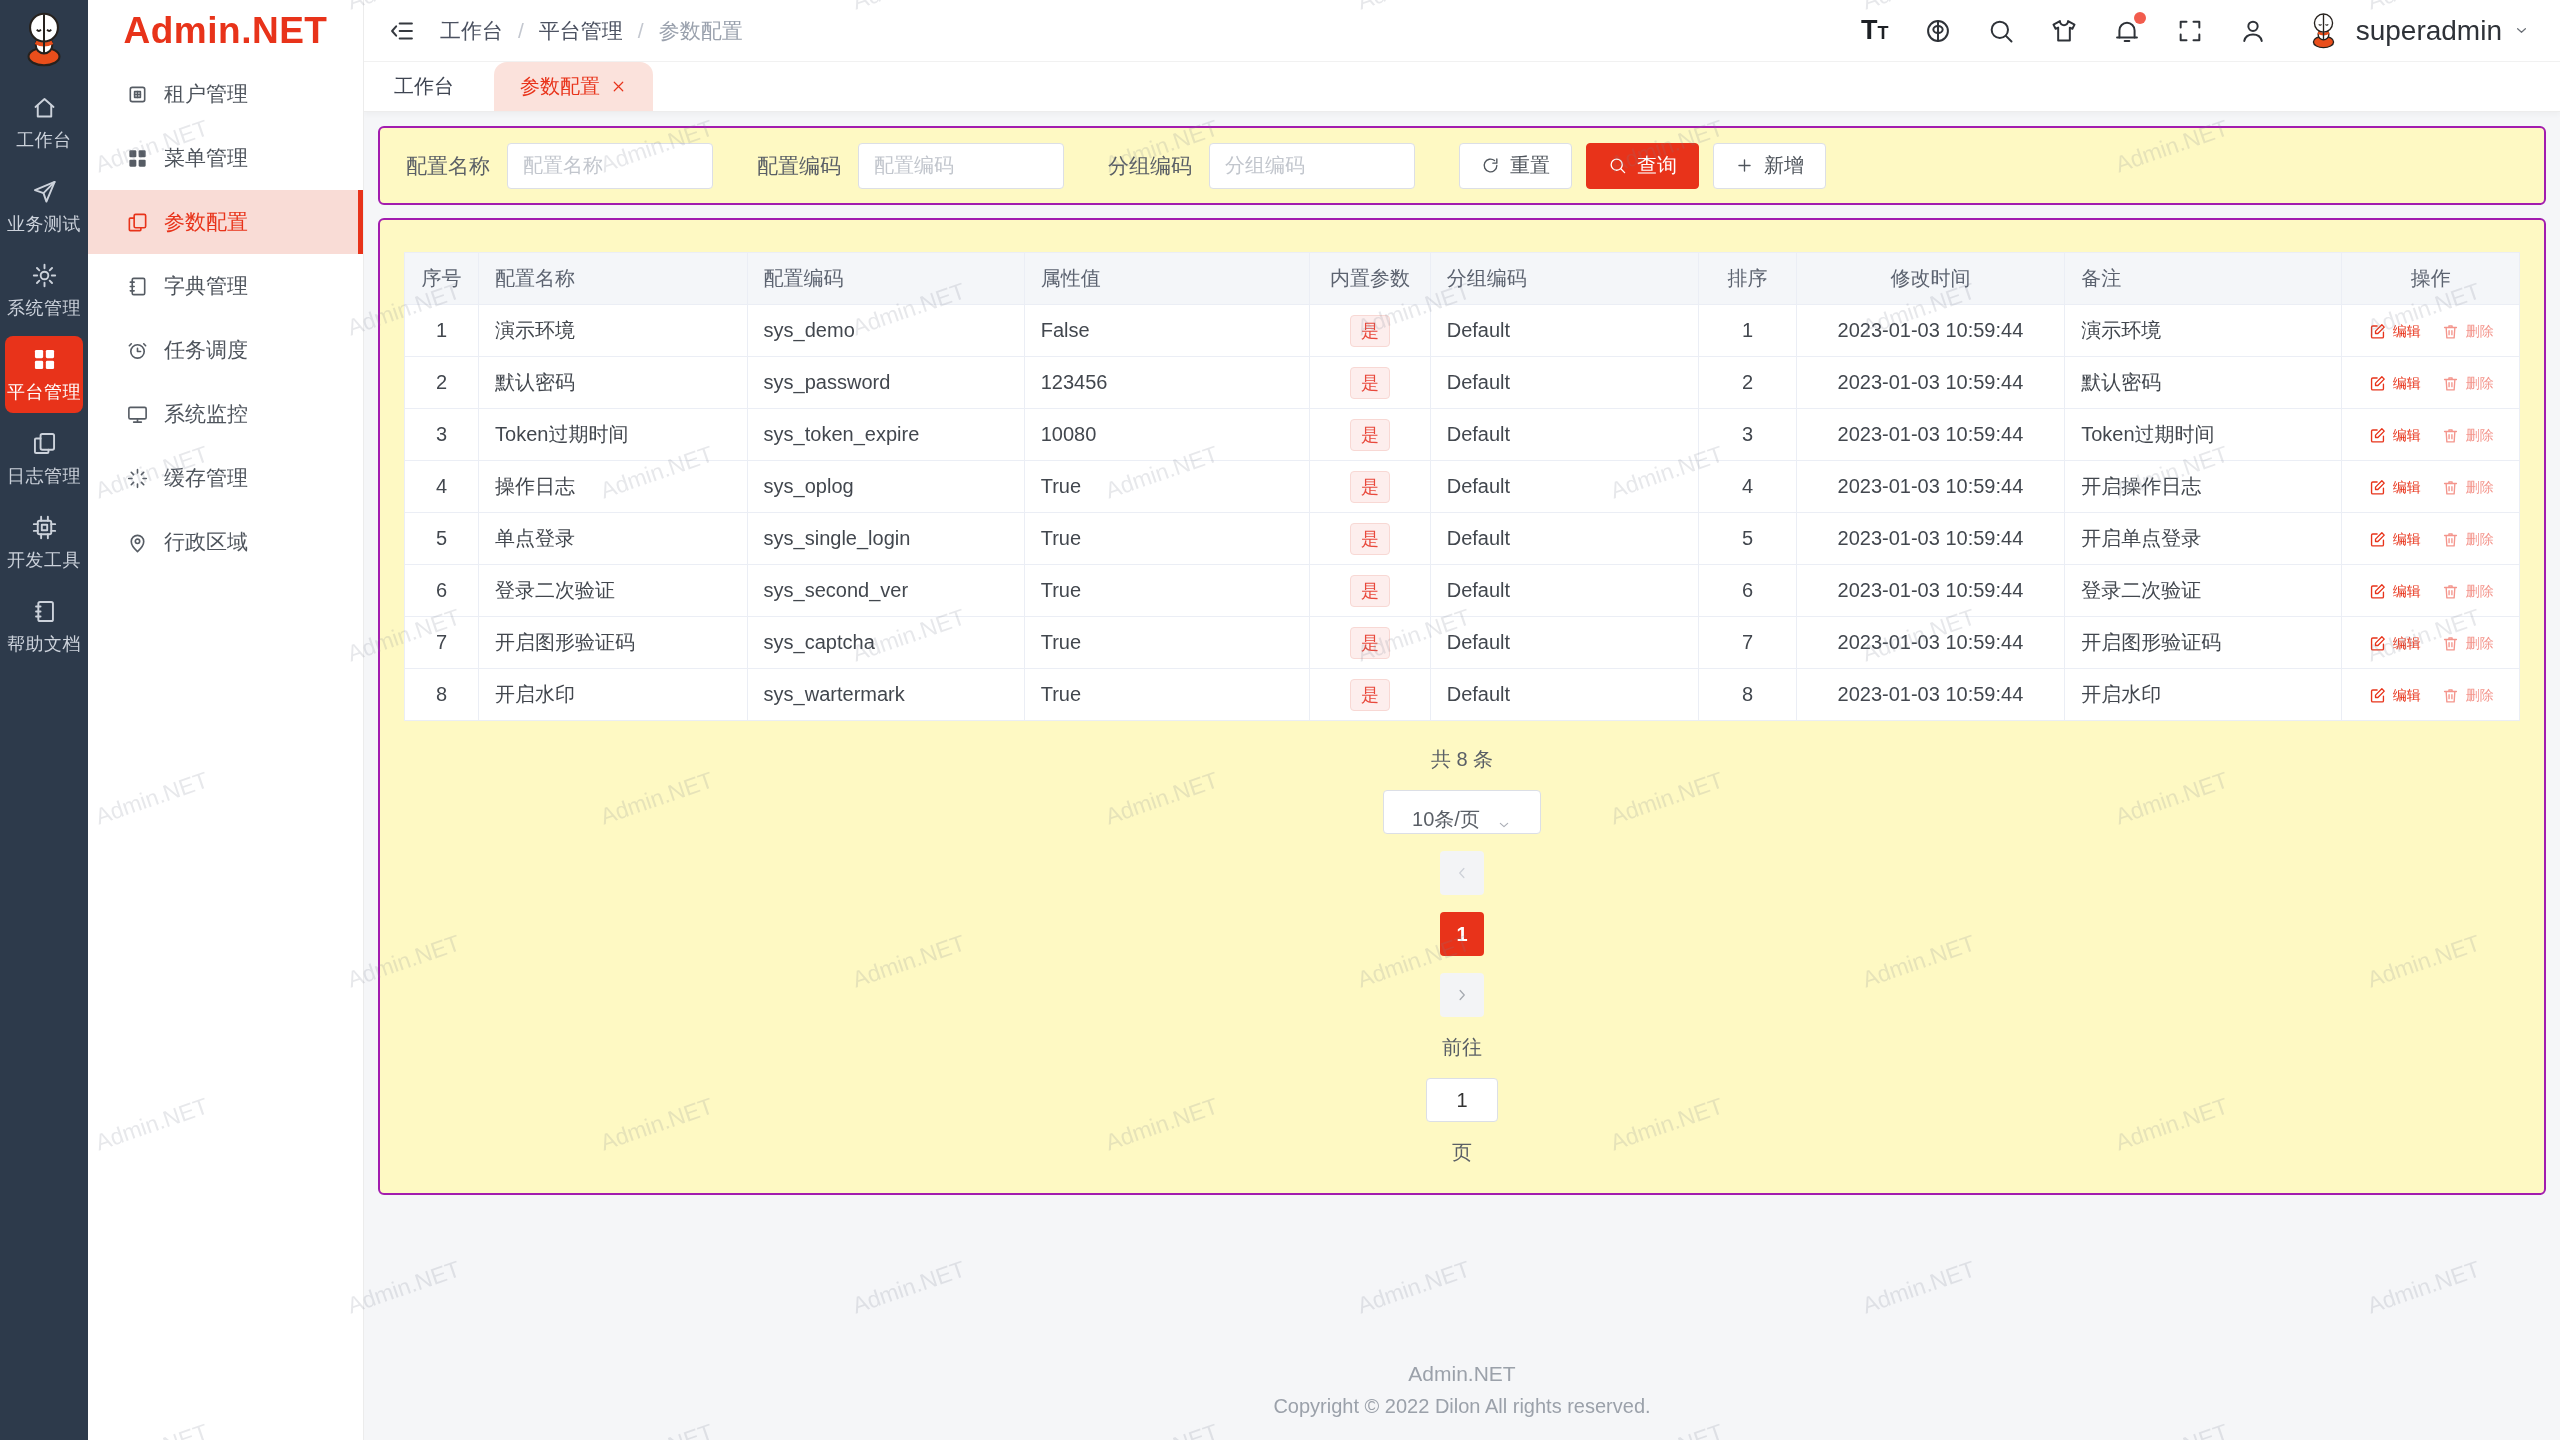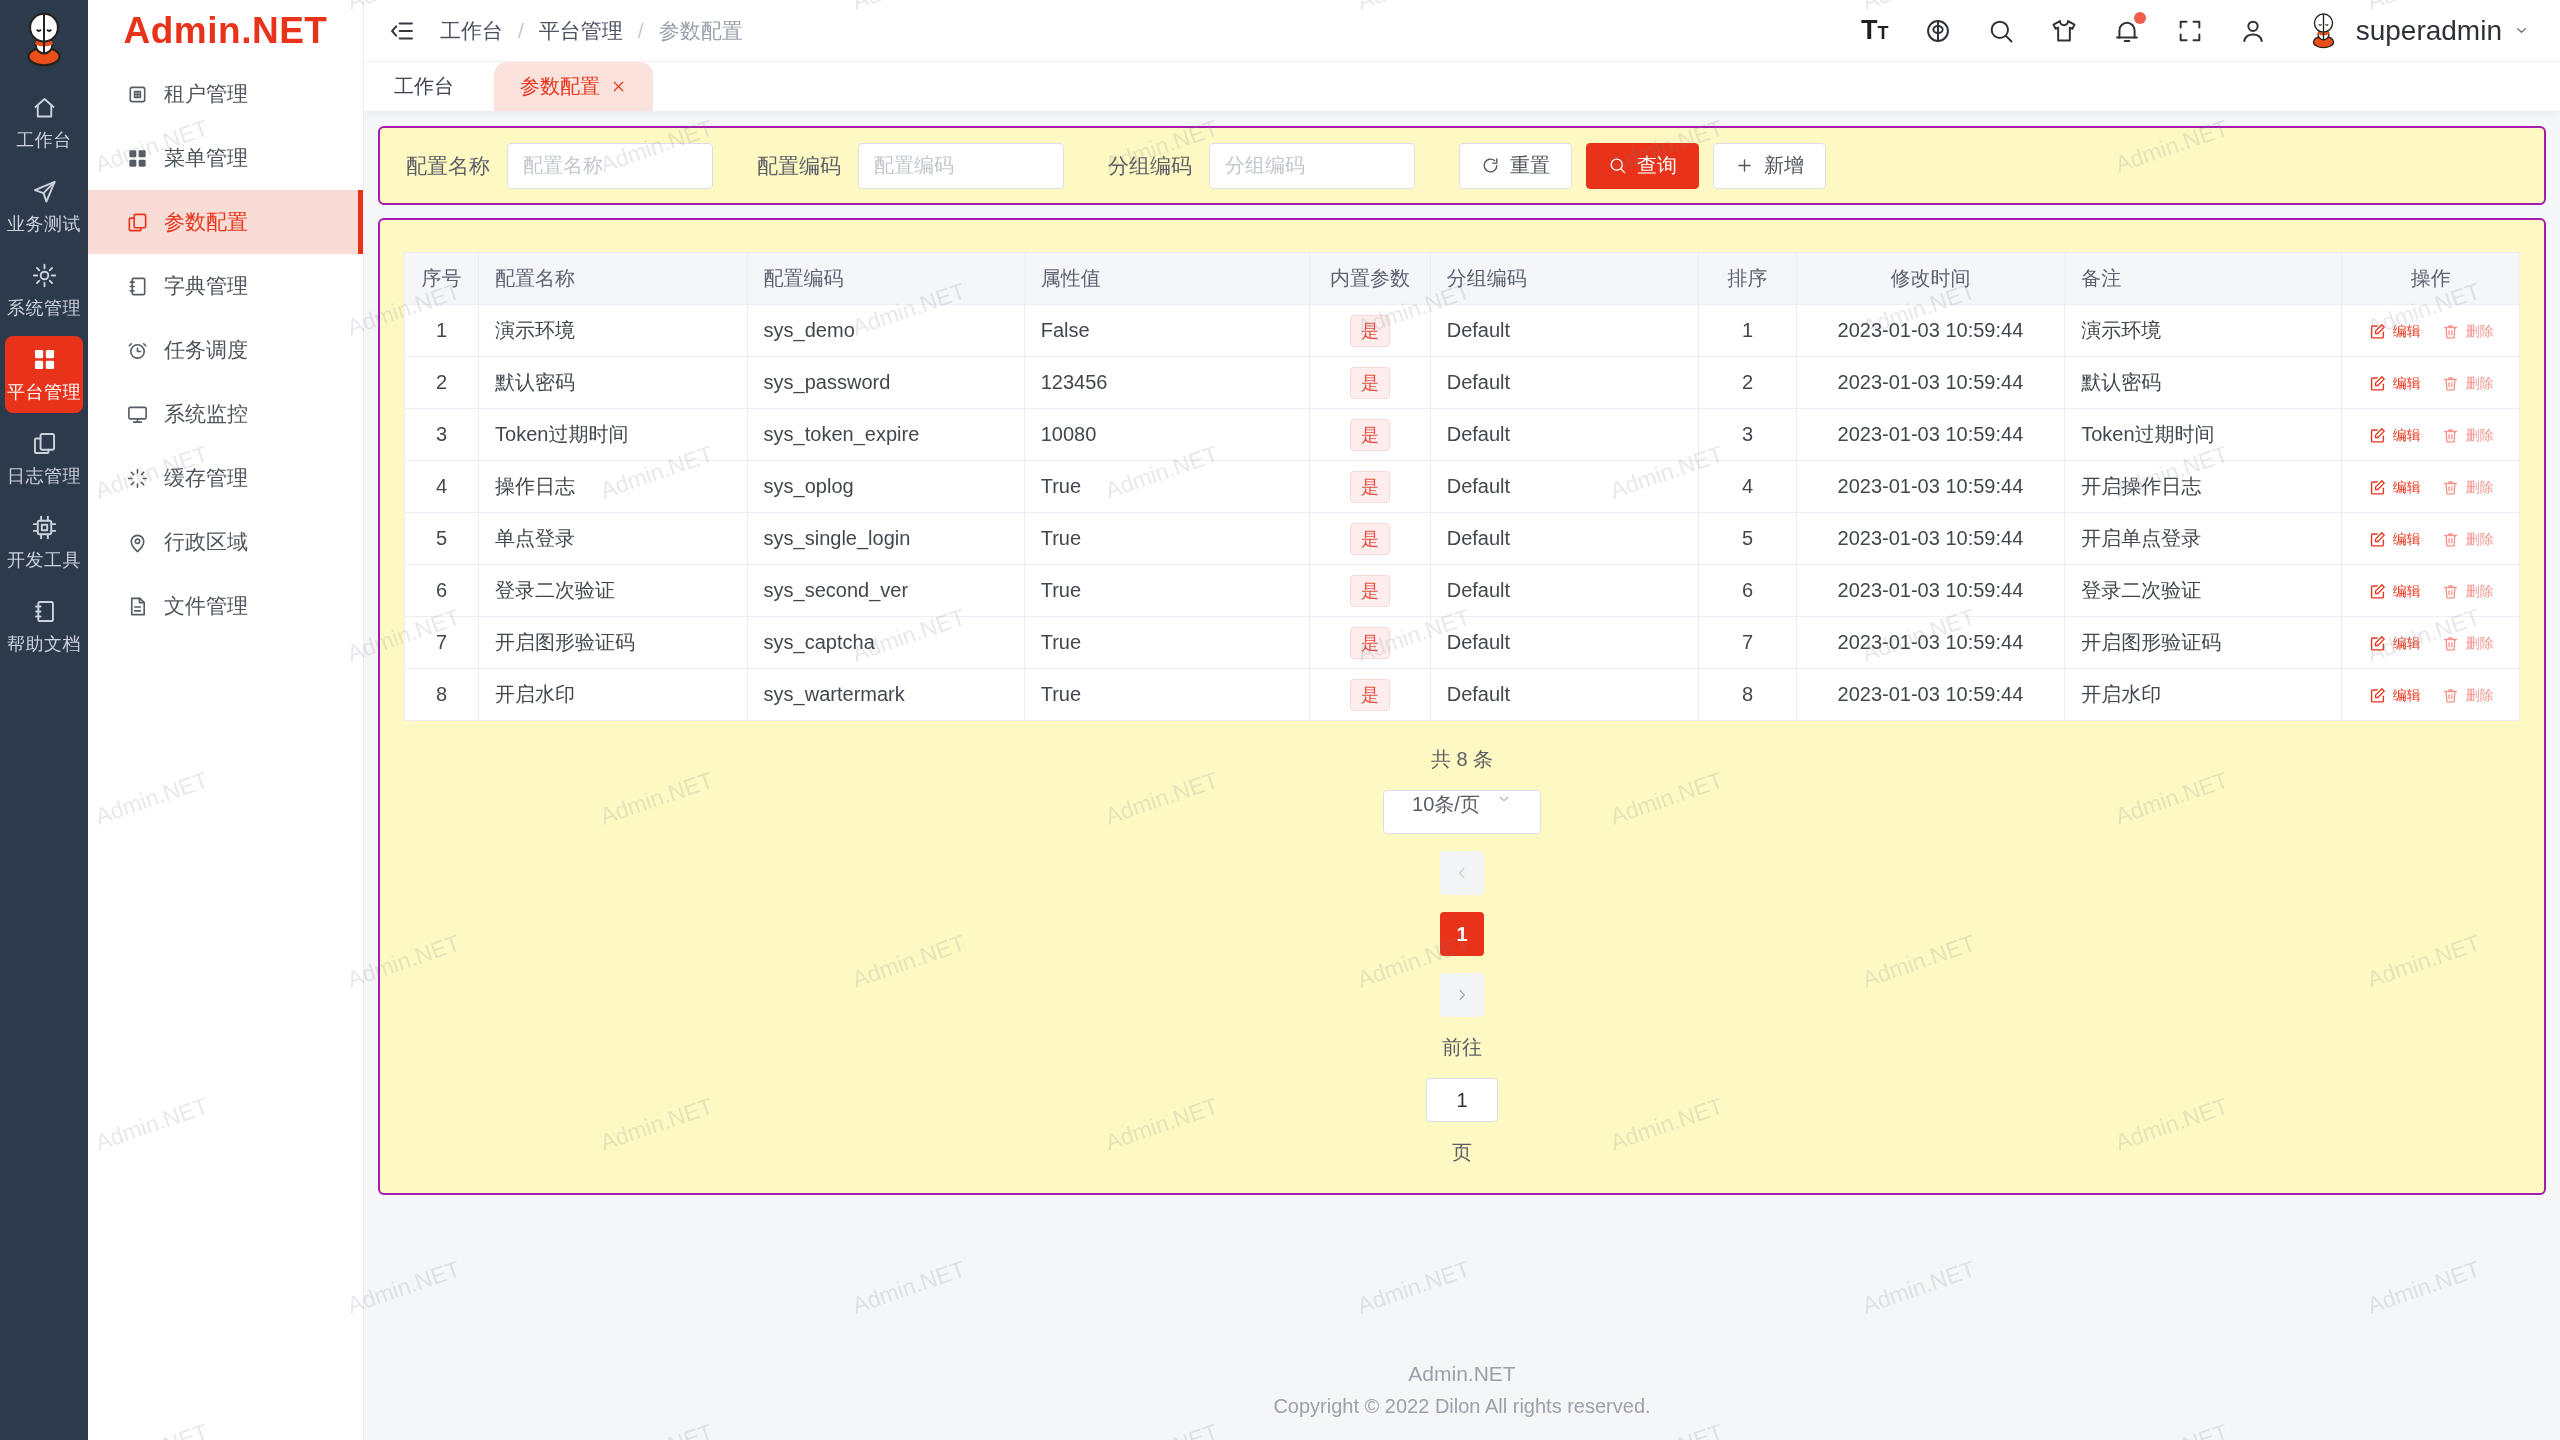--- a/index.html
+++ b/index.html
@@ -67,21 +67,21 @@
   th{background:#f4f6f9;color:#5c6370;font-weight:500;text-align:left;}
   td{color:#42474e;background:#fff;}
   .al-c{text-align:center;}
   .tag{display:inline-block;padding:6px 10px;background:#fdeeed;border:1px solid #f8d8d4;border-radius:4px;color:#e8493c;font-size:18px;line-height:1;}
   .op-link{display:inline-flex;align-items:center;gap:6px;font-size:14px;cursor:pointer;vertical-align:middle;}
   .op-link .icon-slot{width:19px;height:19px;}
   .op-edit{color:#e8331a;margin-right:20px;}
   .op-del{color:#f4958c;}
 
   .pagination{display:flex;align-items:center;justify-content:flex-end;gap:17px;padding:25px 4px 27px;font-size:20px;color:#5a5f66;flex-direction:column;}
-  .pg-select{width:158px;height:44px;border:1px solid #dcdfe6;border-radius:4px;display:flex;align-items:flex-start;justify-content:center;gap:16px;cursor:pointer;background:#fff;}
+  .pg-select{width:158px;height:44px;border:1px solid #dcdfe6;border-radius:4px;display:flex;align-items:flex-end;justify-content:center;gap:16px;cursor:pointer;background:#fff;}
   .pg-select .icon-slot{width:16px;height:16px;color:#a9adb5;}
   .pg-btn{width:44px;height:44px;border:none;border-radius:4px;background:#f3f4f6;display:flex;align-items:center;justify-content:center;cursor:pointer;}
   .pg-btn .icon-slot{width:18px;height:18px;}
   .pg-prev{color:#cdd1d8;}
   .pg-next{color:#a6aab1;}
   .pg-cur{width:44px;height:44px;border-radius:4px;background:#e8331a;color:#fff;display:flex;align-items:center;justify-content:center;font-weight:700;cursor:pointer;}
   .pg-goto-input{width:72px;height:44px;border:1px solid #dcdfe6;border-radius:4px;text-align:center;font-size:20px;color:#333;outline:none;font-family:inherit;}
 
   .footer{margin-top:auto;text-align:center;color:#9ba1aa;padding-bottom:8px;}
   .footer .f1{font-size:21px;margin-bottom:9px;}
@@ -245,30 +245,20 @@
         <span>缓存管理</span>
       </div>
       <div class="menu-item">
         <span class="icon-slot">
           <svg viewBox="0 0 24 24" fill="none" stroke="currentColor" stroke-width="1.7" stroke-linecap="round" stroke-linejoin="round">
             <path d="M12 21.5C12 21.5 5.5 15.8 5.5 11a6.5 6.5 0 1 1 13 0c0 4.8-6.5 10.5-6.5 10.5Z"></path>
             <circle cx="12" cy="10.8" r="2.3"></circle>
           </svg>
         </span>
         <span>行政区域</span>
-      </div>
-      <div class="menu-item">
-        <span class="icon-slot">
-          <svg viewBox="0 0 24 24" fill="none" stroke="currentColor" stroke-width="1.7" stroke-linecap="round" stroke-linejoin="round">
-            <path d="M6 3.5h8.5L19 8v12.5H6z"></path>
-            <path d="M14 3.5V8h5"></path>
-            <path d="M9 12.5h6M9 16.5h6"></path>
-          </svg>
-        </span>
-        <span>文件管理</span>
       </div>
     </nav>
 </aside>
 
 <div class="main">
 
   <header class="topbar">
     <div class="topbar-left">
       <span class="icon-slot fold-btn">
           <svg viewBox="0 0 24 24" fill="none" stroke="currentColor" stroke-width="1.7" stroke-linecap="round" stroke-linejoin="round">

